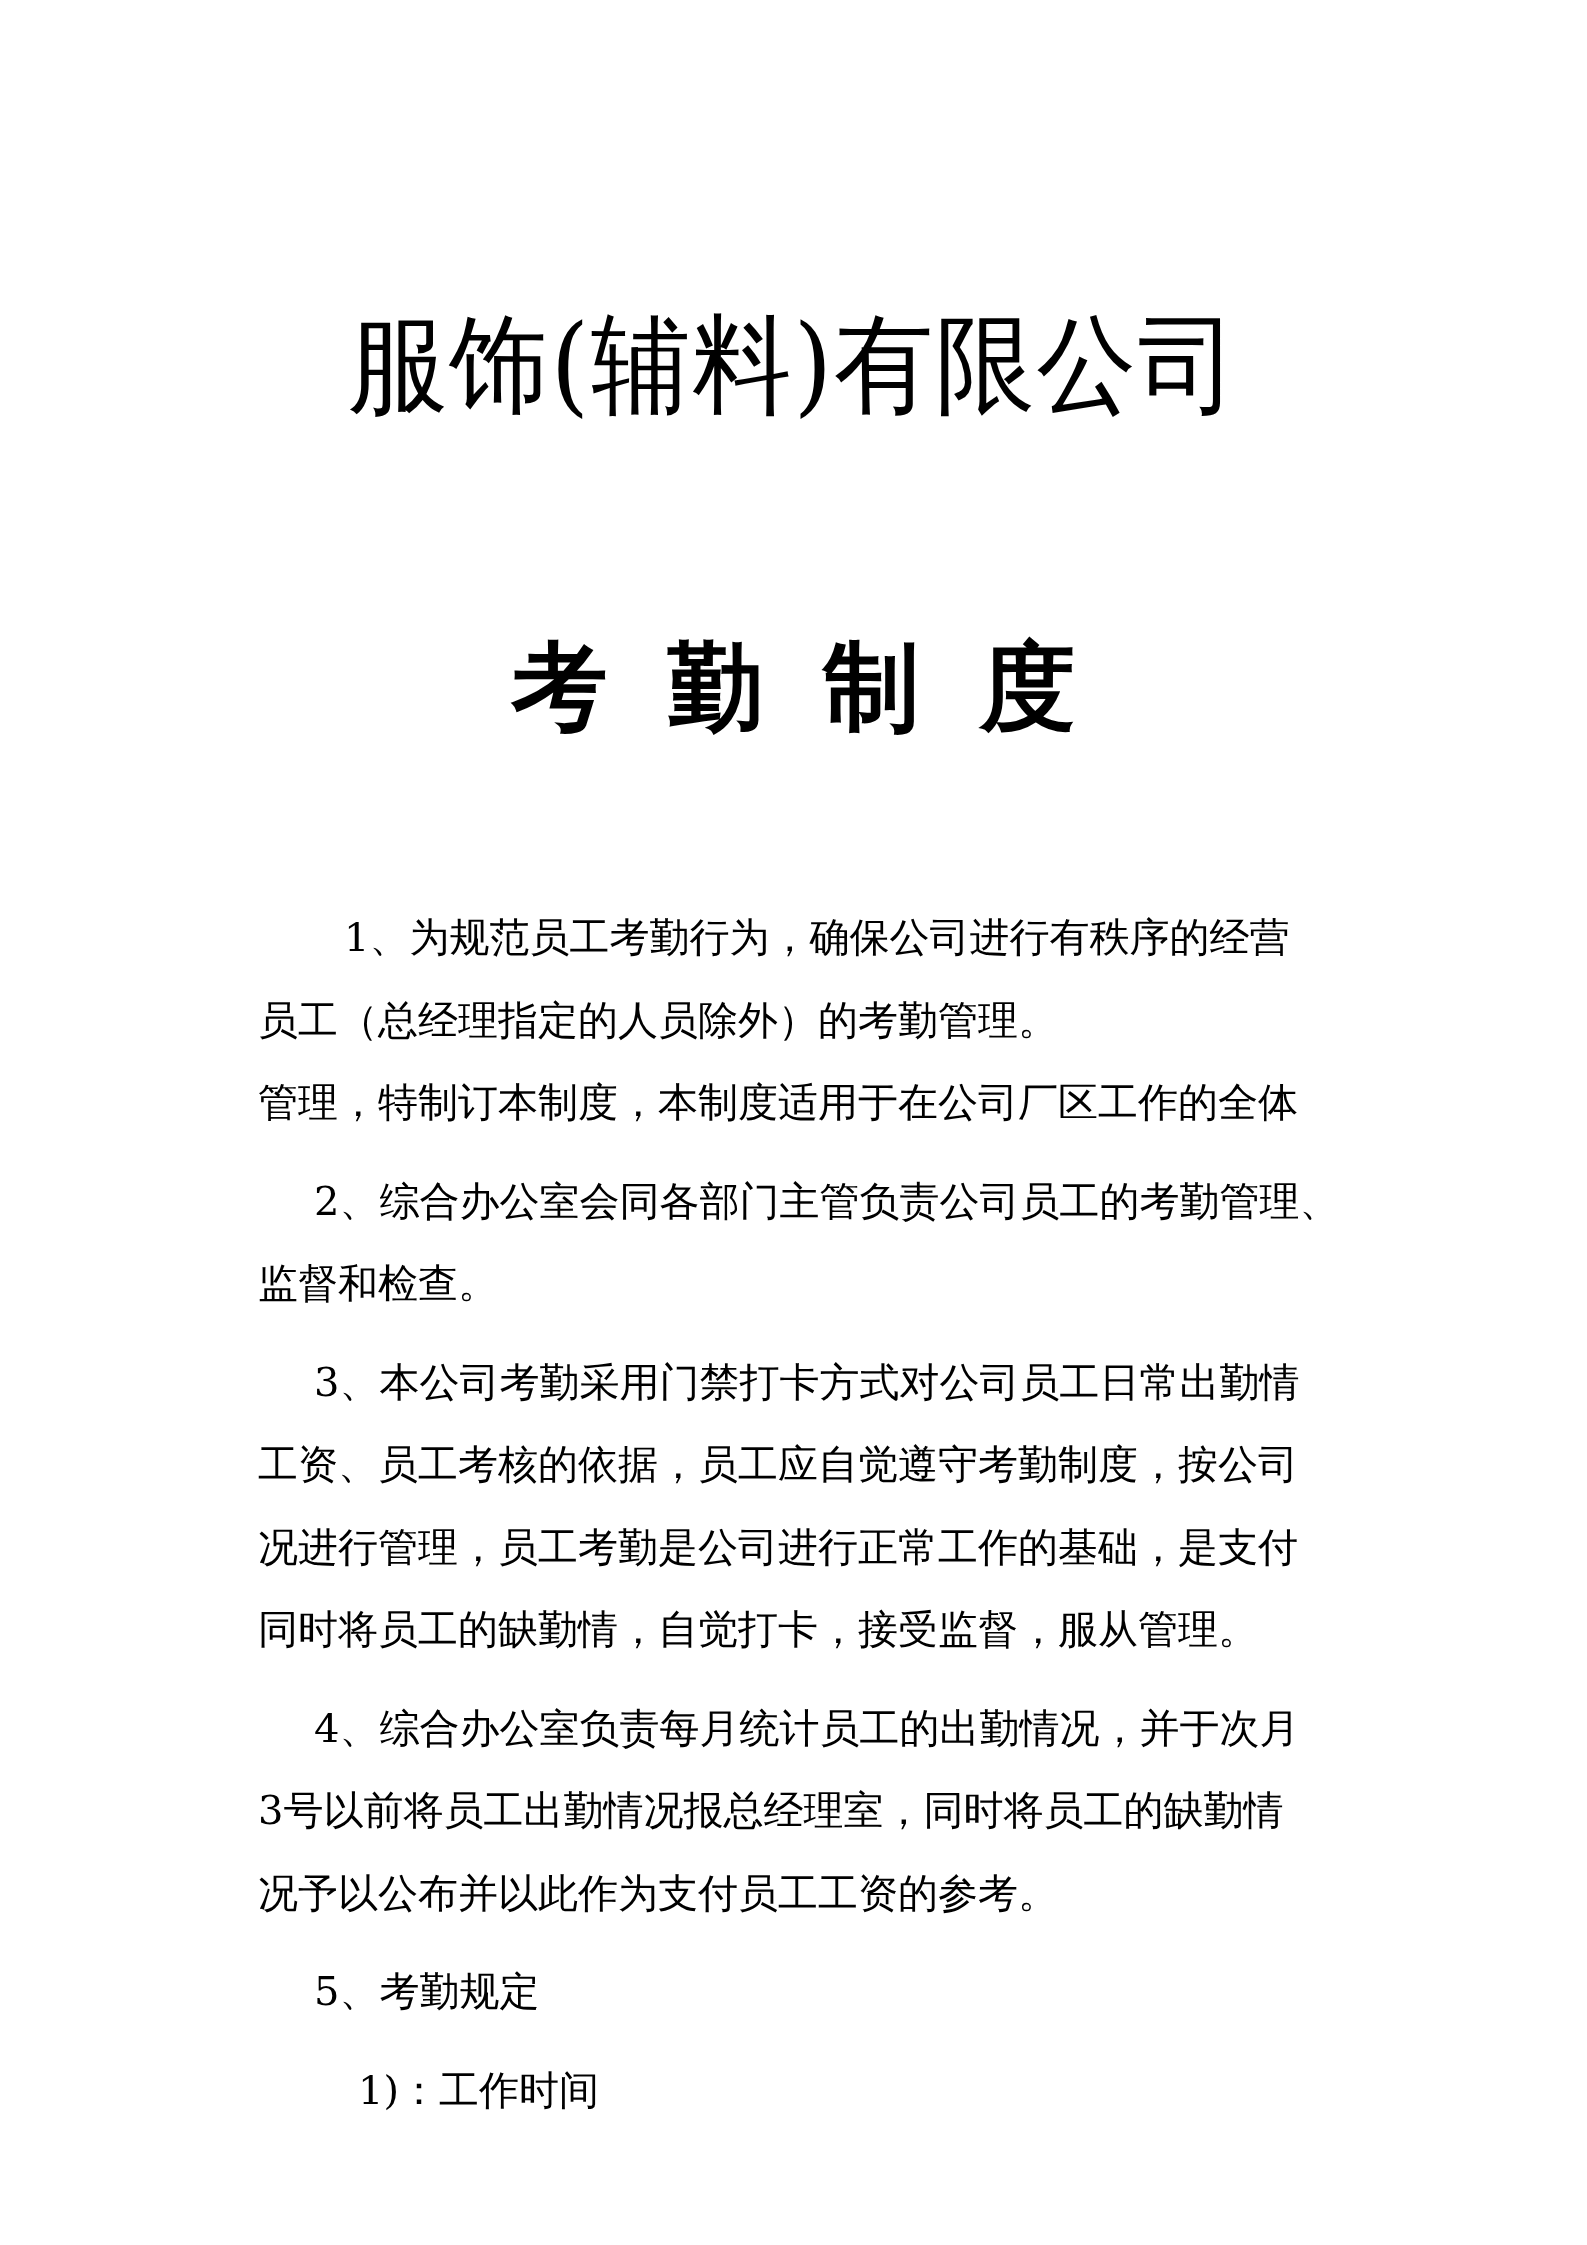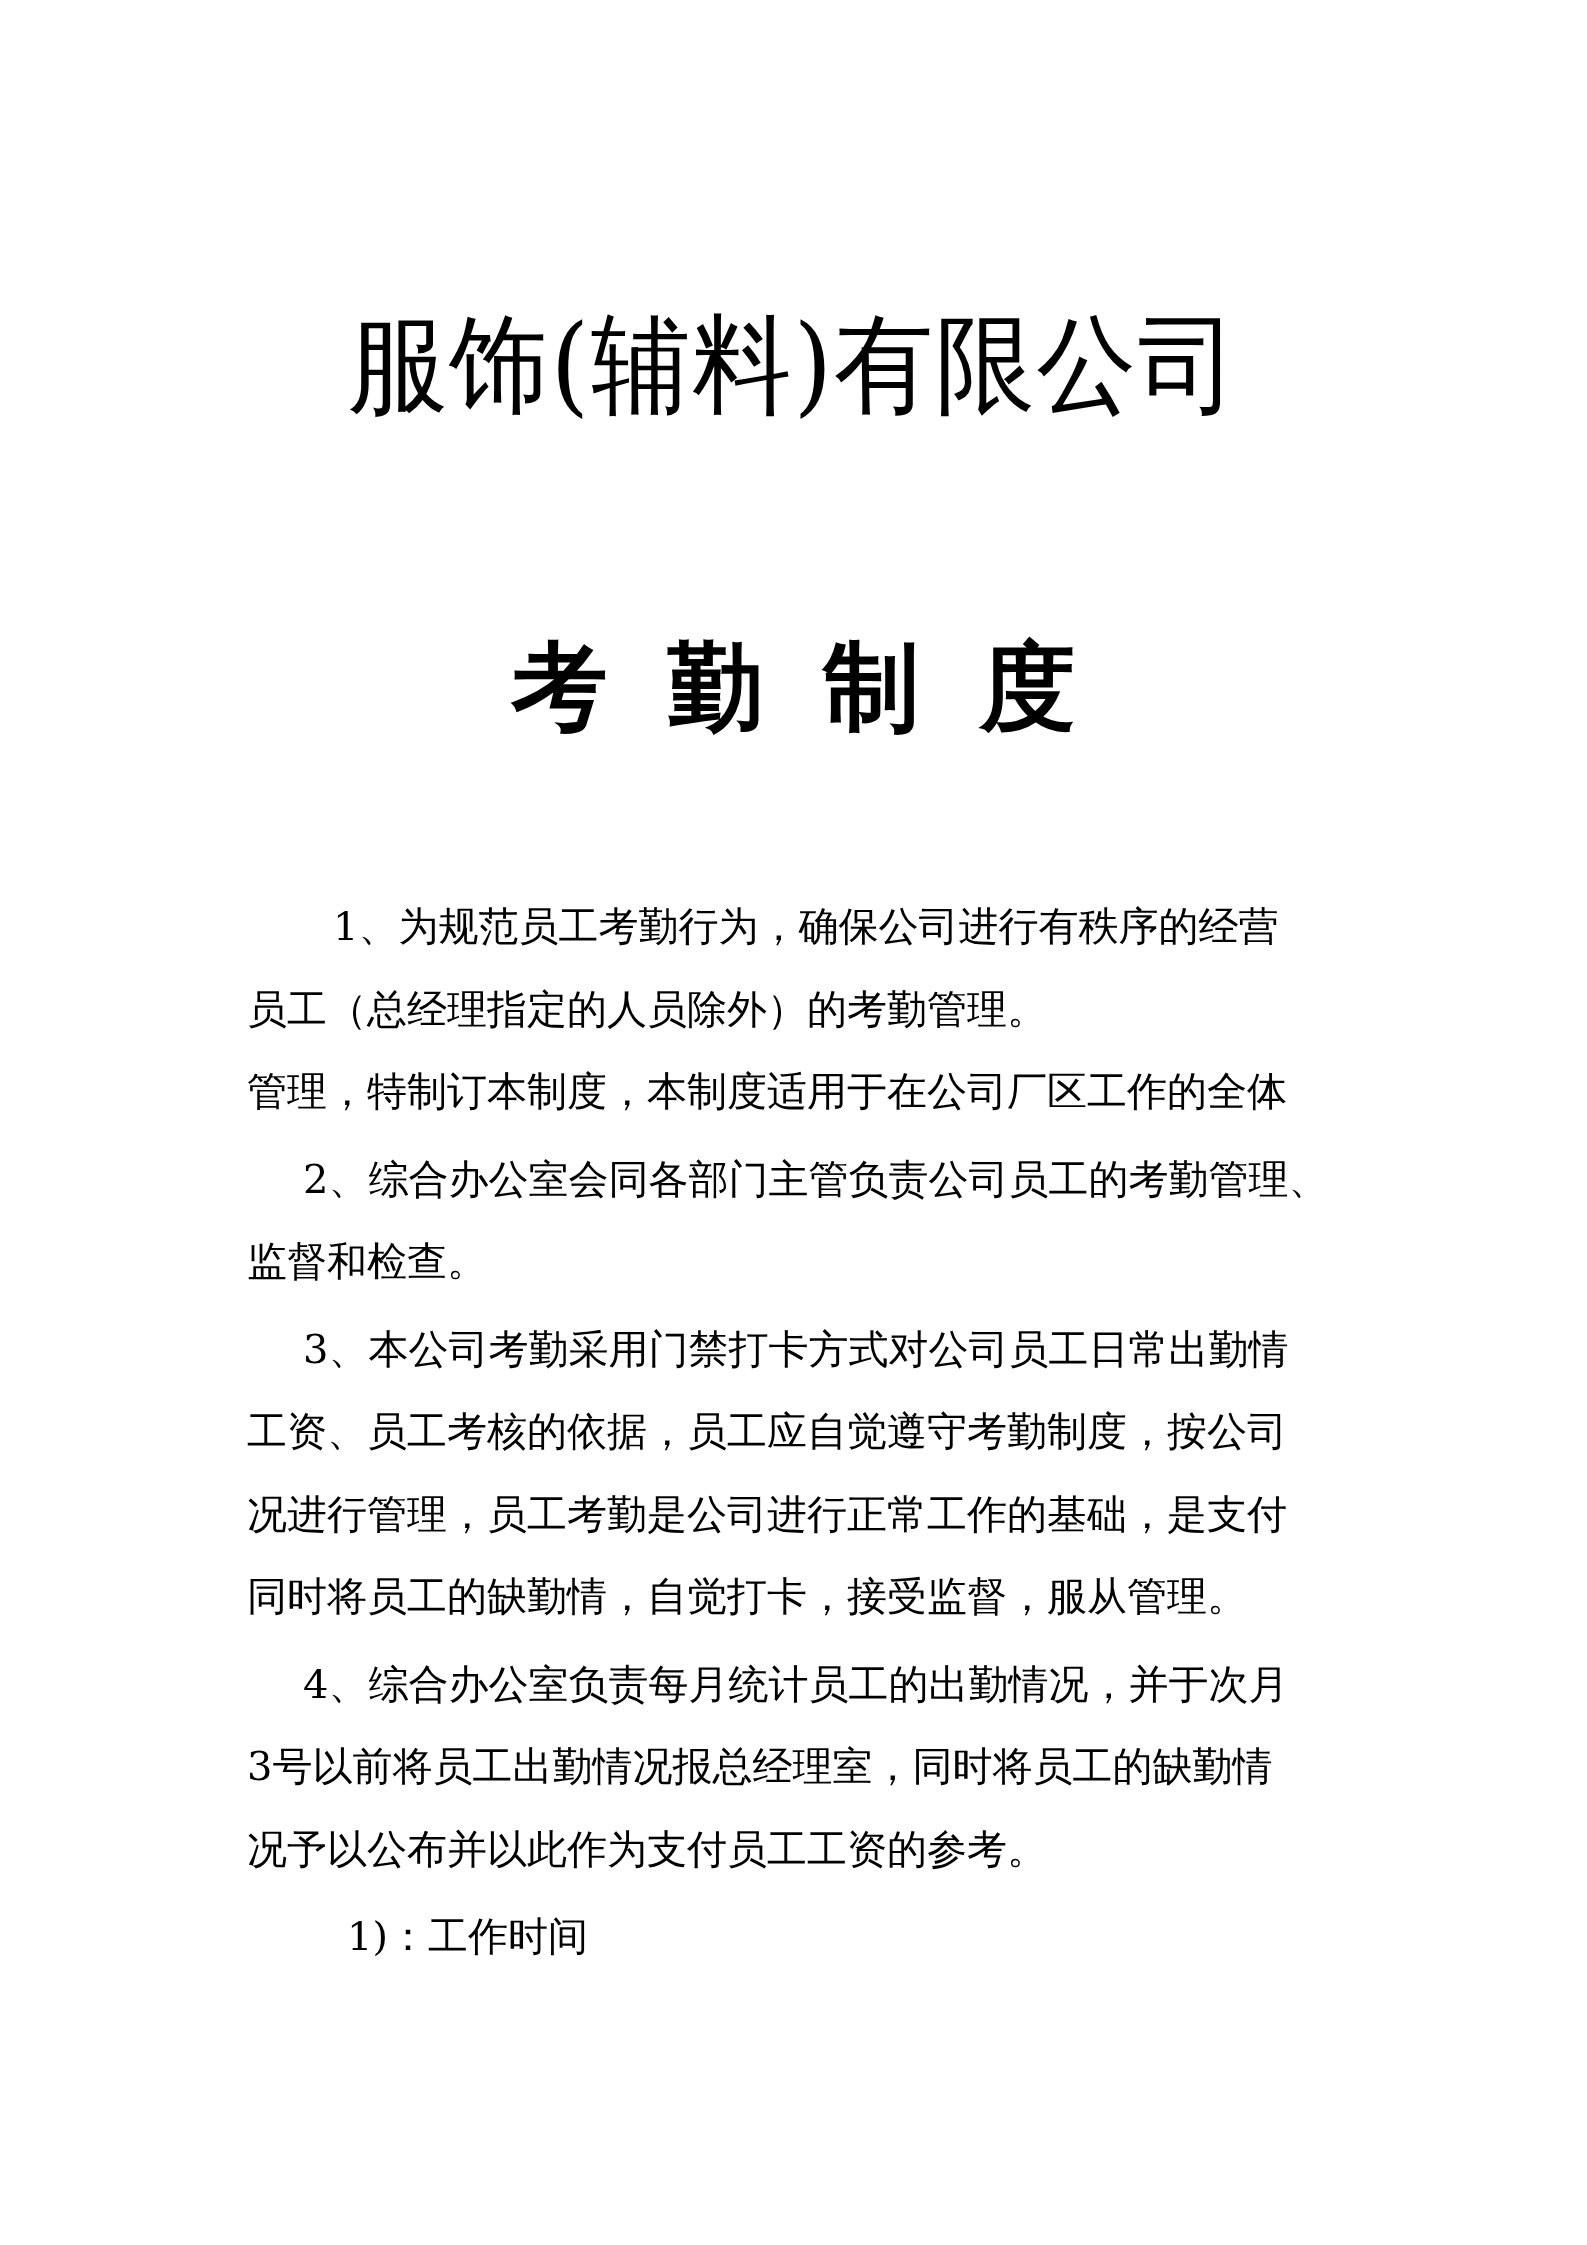--- a/index.html
+++ b/index.html
@@ -53,21 +53,21 @@
     .body-text {
       position: absolute;
       left: 242px;
       width: 1115px;
       top: 880px;
       font-size: 40px;
       line-height: 82.5px;
       font-family: "DejaVu Serif", "Liberation Serif", serif;
     }
     .para {
-      margin: 5px;
+      margin: 16px;
       padding: 0;
     }
     .line {
       display: block;
       white-space: nowrap;
       height: 82.5px;
     }
     .indent1 { padding-left: 86px; }
     .indent2 { padding-left: 56px; }
     .indent3 { padding-left: 100px; }
@@ -100,19 +100,22 @@
       <span class="line">况进行管理，员工考勤是公司进行正常工作的基础，是支付</span>
       <span class="line">同时将员工的缺勤情，自觉打卡，接受监督，服从管理。</span>
     </div>
 
     <div class="para">
       <span class="line indent2">4、综合办公室负责每月统计员工的出勤情况，并于次月</span>
       <span class="line">3号以前将员工出勤情况报总经理室，同时将员工的缺勤情</span>
       <span class="line">况予以公布并以此作为支付员工工资的参考。</span>
     </div>
 
+    <div class="para">
+      <span class="line indent2">5、考勤规定</span>
+    </div>
 
     <div class="para">
       <span class="line indent3">1)：工作时间</span>
     </div>
 
   </div>
 </div>
 
 </body></html>

